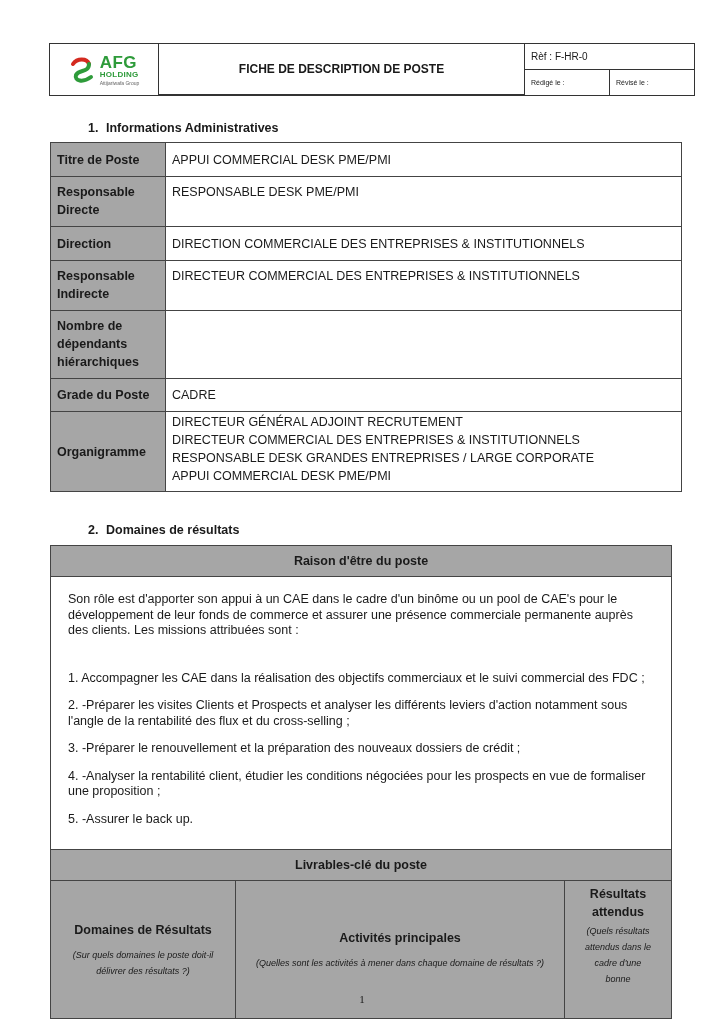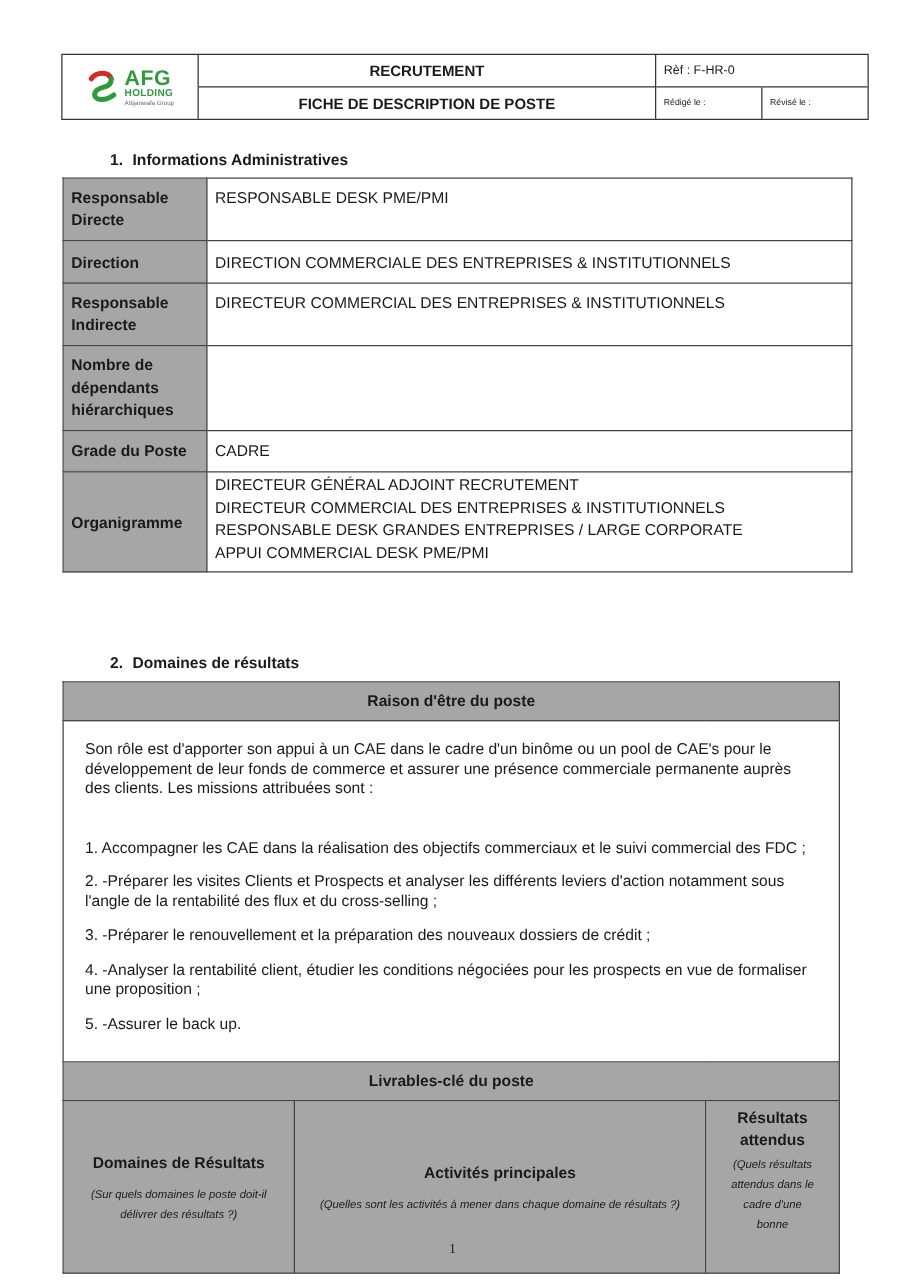--- a/index.html
+++ b/index.html
@@ -15,21 +15,21 @@
   .hdr-mid div { flex: 1; display: flex; align-items: center; justify-content: center;
                  font-weight: bold; font-size: 12px; }
   .hdr-mid div:first-child { border-bottom: 1.5px solid #333; }
   .hdr-right { flex: 1; display: flex; flex-direction: column; }
   .hdr-right .r1 { flex: 1; border-bottom: 1.5px solid #333; display: flex; align-items: center;
                    padding-left: 6px; font-size: 10px; }
   .hdr-right .r2 { flex: 1; display: flex; }
   .hdr-right .r2 span { flex: 1; display: flex; align-items: center; padding-left: 6px; font-size: 7px; }
   .hdr-right .r2 span:first-child { border-right: 1.5px solid #333; }
 
-  .logo { display: flex; align-items: flex-start; gap: 3px; }
+  .logo { display: flex; align-items: center; gap: 3px; }
   .logo-mark { width: 28px; height: 30px; position: relative; }
   .logo-text { display: flex; flex-direction: column; line-height: 1; }
   .logo-afg { color: #2e9b3a; font-weight: bold; font-size: 17px; letter-spacing: 0.5px; }
   .logo-holding { color: #2e9b3a; font-size: 8px; font-weight: bold; letter-spacing: 0.3px; }
   .logo-sub { color: #666; font-size: 5px; margin-top: 2px; }
 
   .section-title { position: absolute; font-weight: bold; font-size: 12.5px; }
   .section-title .num { display: inline-block; width: 18px; }
 
   
@@ -66,38 +66,41 @@
         <path d="M20 9 C20 18, 10 14, 7 20 C5 26, 14 28, 22 22" stroke="#2e9b3a" stroke-width="4" fill="none" stroke-linecap="round"></path>
       </svg>
       <div class="logo-text">
         <span class="logo-afg">AFG</span>
         <span class="logo-holding">HOLDING</span>
         <span class="logo-sub">Attijariwafa Group</span>
       </div>
     </div>
   </div>
   <div class="hdr-mid">
-    <div>RECRUTEMENT</div>
     <div>FICHE DE DESCRIPTION DE POSTE</div>
   </div>
   <div class="hdr-right">
     <div class="r1">Rèf : F-HR-0</div>
     <div class="r2">
       <span>Rédigé le :</span>
       <span>Révisé le :</span>
     </div>
   </div>
 </div>
 
 <div class="section-title" style="left:88px; top:121px;">
   <span class="num">1.</span><span>Informations Administratives</span>
 </div>
 
 <table class="admin">
   <tbody>
+      <tr style="height:34px">
+    <td class="lbl mid">Titre de Poste</td>
+    <td class="val mid">APPUI COMMERCIAL DESK PME/PMI</td>
+  </tr>
   <tr style="height:50px">
     <td class="lbl">Responsable Directe</td>
     <td class="val">RESPONSABLE DESK PME/PMI</td>
   </tr>
   <tr style="height:34px">
     <td class="lbl mid">Direction</td>
     <td class="val mid">DIRECTION COMMERCIALE DES ENTREPRISES &amp; INSTITUTIONNELS</td>
   </tr>
   <tr style="height:50px">
     <td class="lbl">Responsable Indirecte</td>

